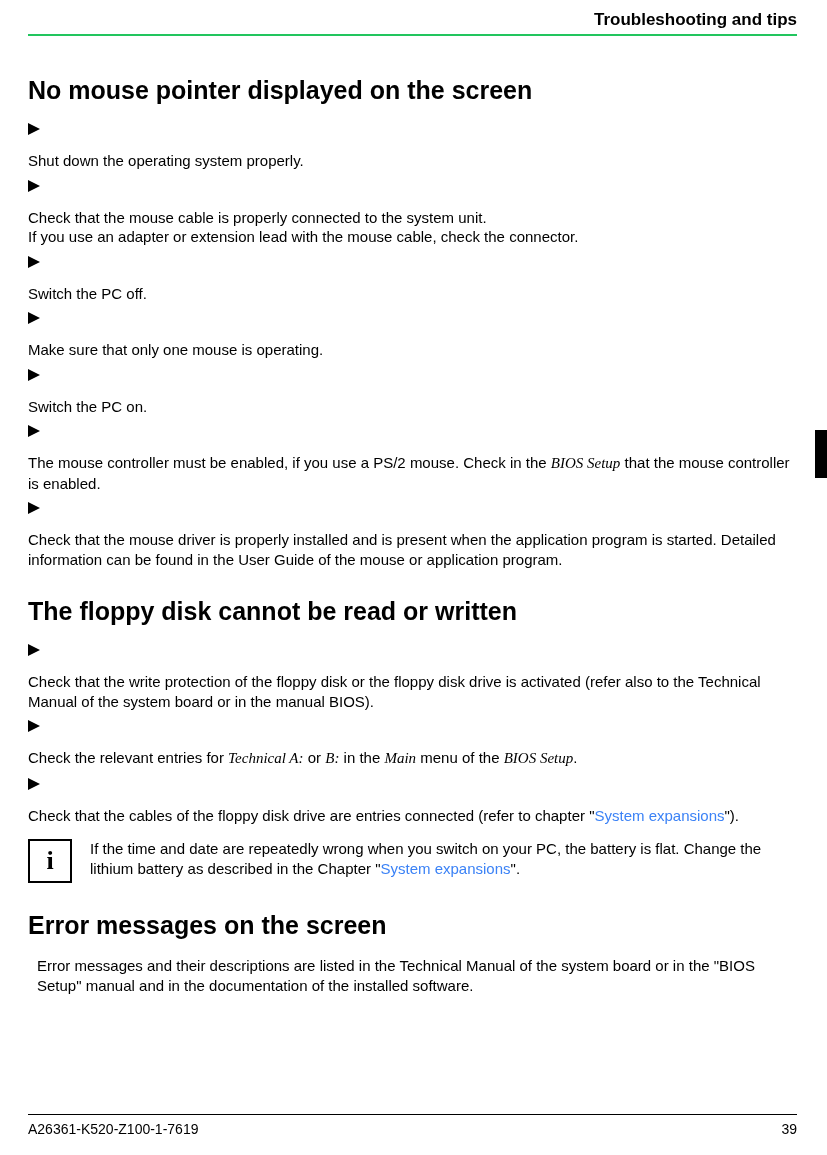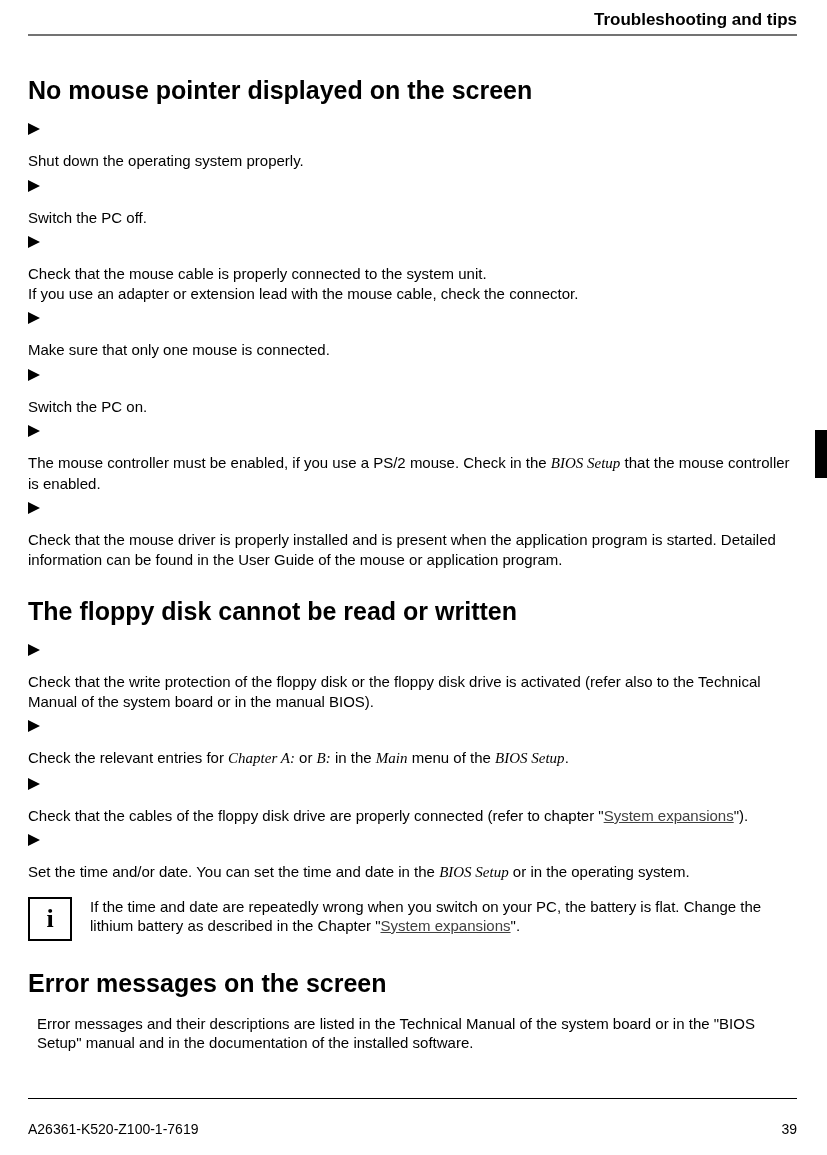--- a/index.html
+++ b/index.html
@@ -17,21 +17,21 @@
     padding: 10px 30px 0 28px;
     box-sizing: border-box;
     height: 100%;
     position: relative;
   }
   .header-bar {
     text-align: right;
     font-weight: bold;
     font-size: 17px;
     padding-bottom: 4px;
-    border-bottom: 2px solid #737373;
+    border-bottom: 2px solid #22c55e;
     margin-bottom: 40px;
   }
   h2.section {
     font-size: 25px;
     margin: 12px 0 16px 0;
     font-weight: bold;
   }
   h2.section.mt {
     margin-top: 28px;
   }
@@ -56,22 +56,21 @@
     flex: 1;
   }
   .arrow svg {
     display: block;
   }
   .ital {
     font-family: "Times New Roman", Times, serif;
     font-style: italic;
   }
   .link {
-    color: #404040;
-    text-decoration: underline;
+    color: #3b82f6;
     cursor: pointer;
   }
   .infobox {
     display: flex;
     align-items: flex-start;
     margin: 14px 0 10px 0;
     font-size: 15px;
     line-height: 1.3;
   }
   .infobox .icon {
@@ -100,21 +99,21 @@
     width: 12px;
     height: 48px;
     background: #000;
   }
   .footer {
     position: absolute;
     left: 28px;
     right: 30px;
     bottom: 18px;
     border-top: 1.5px solid #000;
-    padding-top: 22px;
+    padding-top: 6px;
     font-size: 14px;
     display: flex;
     justify-content: space-between;
   }
 </style>
 </head>
 <body>
 
 <div class="page">
   <div class="header-bar">
@@ -132,40 +131,40 @@
           </svg>
         </span>
       <span class="txt">Shut down the operating system properly.</span>
     </li>
     <li>
       <span class="arrow">
           <svg width="12" height="12" viewBox="0 0 12 12">
             <polygon points="0,0 12,6 0,12" fill="#000"></polygon>
           </svg>
         </span>
-      <span class="txt">Switch the PC off.</span>
-    </li>
-    <li>
-      <span class="arrow">
-          <svg width="12" height="12" viewBox="0 0 12 12">
-            <polygon points="0,0 12,6 0,12" fill="#000"></polygon>
-          </svg>
-        </span>
       <span class="txt">
         <span>Check that the mouse cable is properly connected to the system unit.</span><br>
         <span>If you use an adapter or extension lead with the mouse cable, check the connector.</span>
       </span>
     </li>
     <li>
       <span class="arrow">
           <svg width="12" height="12" viewBox="0 0 12 12">
             <polygon points="0,0 12,6 0,12" fill="#000"></polygon>
           </svg>
         </span>
-      <span class="txt">Make sure that only one mouse is connected.</span>
+      <span class="txt">Switch the PC off.</span>
+    </li>
+    <li>
+      <span class="arrow">
+          <svg width="12" height="12" viewBox="0 0 12 12">
+            <polygon points="0,0 12,6 0,12" fill="#000"></polygon>
+          </svg>
+        </span>
+      <span class="txt">Make sure that only one mouse is operating.</span>
     </li>
     <li>
       <span class="arrow">
           <svg width="12" height="12" viewBox="0 0 12 12">
             <polygon points="0,0 12,6 0,12" fill="#000"></polygon>
           </svg>
         </span>
       <span class="txt">Switch the PC on.</span>
     </li>
     <li>
@@ -195,42 +194,32 @@
           </svg>
         </span>
       <span class="txt">Check that the write protection of the floppy disk or the floppy disk drive is activated (refer also to the Technical Manual of the system board or in the manual BIOS).</span>
     </li>
     <li>
       <span class="arrow">
           <svg width="12" height="12" viewBox="0 0 12 12">
             <polygon points="0,0 12,6 0,12" fill="#000"></polygon>
           </svg>
         </span>
-      <span class="txt"><span>Check the relevant entries for </span><span class="ital">Chapter A:</span><span> or </span><span class="ital">B:</span><span> in the </span><span class="ital">Main</span><span> menu of the </span><span class="ital">BIOS Setup</span><span>.</span></span>
-    </li>
-    <li>
-      <span class="arrow">
-          <svg width="12" height="12" viewBox="0 0 12 12">
-            <polygon points="0,0 12,6 0,12" fill="#000"></polygon>
-          </svg>
-        </span>
-      <span class="txt"><span>Check that the cables of the floppy disk drive are properly connected (refer to chapter "</span><span class="link">System expansions</span><span>").</span></span>
+      <span class="txt"><span>Check the relevant entries for </span><span class="ital">Technical A:</span><span> or </span><span class="ital">B:</span><span> in the </span><span class="ital">Main</span><span> menu of the </span><span class="ital">BIOS Setup</span><span>.</span></span>
+    </li>
+    <li>
+      <span class="arrow">
+          <svg width="12" height="12" viewBox="0 0 12 12">
+            <polygon points="0,0 12,6 0,12" fill="#000"></polygon>
+          </svg>
+        </span>
+      <span class="txt"><span>Check that the cables of the floppy disk drive are entries connected (refer to chapter "</span><span class="link">System expansions</span><span>").</span></span>
     </li>
   </ul>
 
-  <ul class="steps">
-    <li>
-      <span class="arrow">
-          <svg width="12" height="12" viewBox="0 0 12 12">
-            <polygon points="0,0 12,6 0,12" fill="#000"></polygon>
-          </svg>
-        </span>
-      <span class="txt"><span>Set the time and/or date. You can set the time and date in the </span><span class="ital">BIOS Setup</span><span> or in the operating system.</span></span>
-    </li>
-  </ul>
   <div class="infobox">
     <div class="icon">i</div>
     <div class="txt"><span>If the time and date are repeatedly wrong when you switch on your PC, the battery is flat. Change the lithium battery as described in the Chapter "</span><span class="link">System expansions</span><span>".</span></div>
   </div>
 
   <h2 class="section mt">Error messages on the screen</h2>
   <p class="body">Error messages and their descriptions are listed in the Technical Manual of the system board or in the "BIOS Setup" manual and in the documentation of the installed software.</p>
 
   <div class="footer">
     <span>A26361-K520-Z100-1-7619</span>

